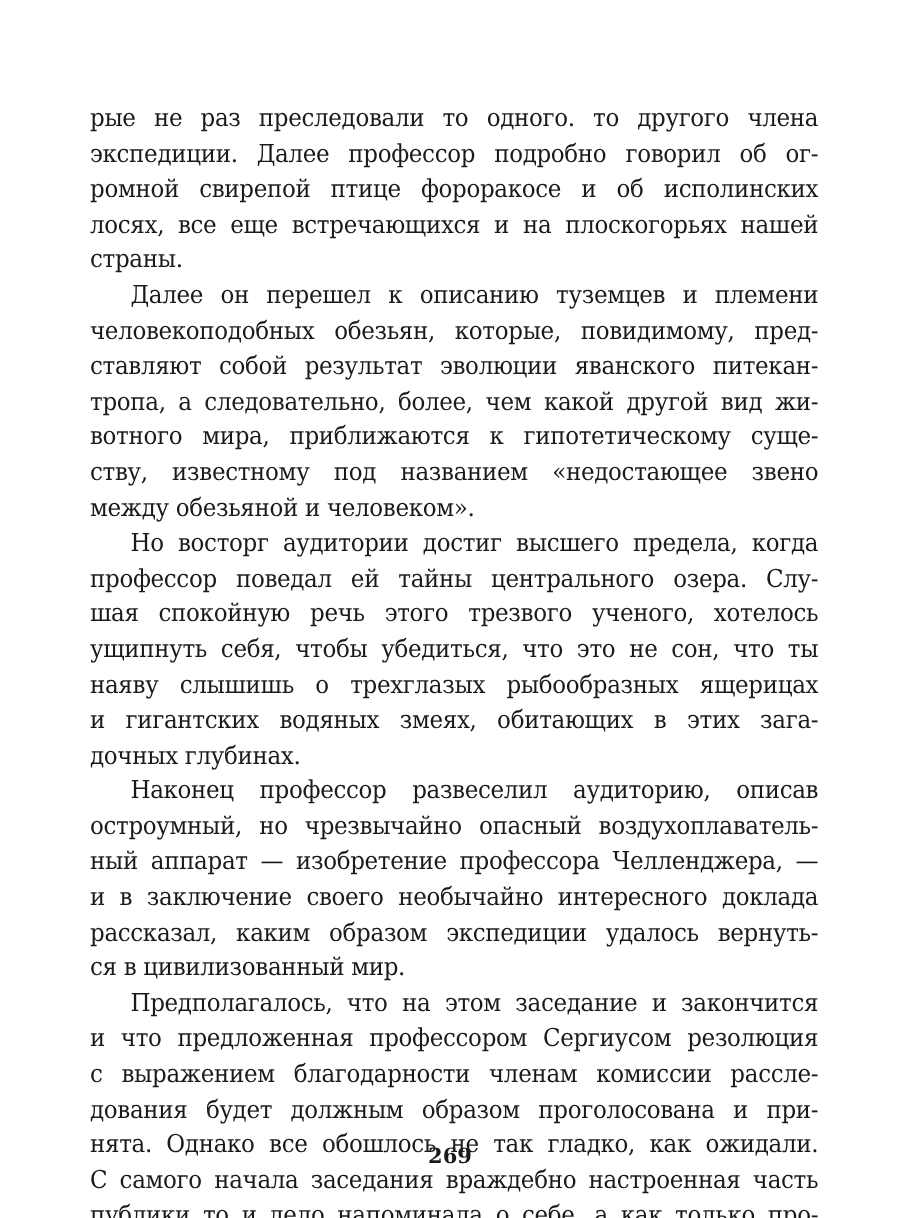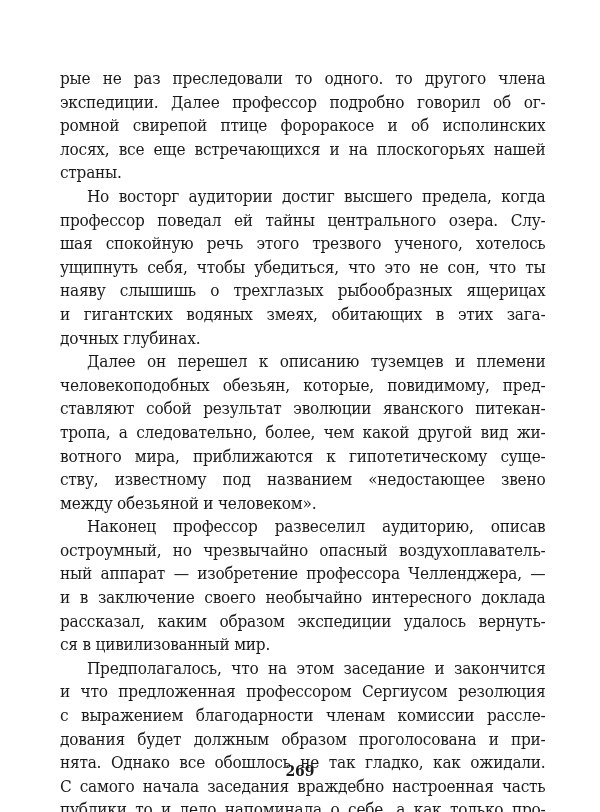--- a/index.html
+++ b/index.html
@@ -60,37 +60,37 @@
 
   <div>
     <div class="line">рые не раз преследовали то одного. то другого члена</div>
     <div class="line">экспедиции. Далее профессор подробно говорил об ог-</div>
     <div class="line">ромной свирепой птице фороракосе и об исполинских</div>
     <div class="line">лосях, все еще встречающихся и на плоскогорьях нашей</div>
     <div class="line last">страны.</div>
   </div>
 
   <div>
+    <div class="line indent">Далее он перешел к описанию туземцев и племени</div>
+    <div class="line">человекоподобных обезьян, которые, повидимому, пред-</div>
+    <div class="line">ставляют собой результат эволюции яванского питекан-</div>
+    <div class="line">тропа, а следовательно, более, чем какой другой вид жи-</div>
+    <div class="line">вотного мира, приближаются к гипотетическому суще-</div>
+    <div class="line">ству, известному под названием «недостающее звено</div>
+    <div class="line last">между обезьяной и человеком».</div>
+  </div>
+
+  <div>
     <div class="line indent">Но восторг аудитории достиг высшего предела, когда</div>
     <div class="line">профессор поведал ей тайны центрального озера. Слу-</div>
     <div class="line">шая спокойную речь этого трезвого ученого, хотелось</div>
     <div class="line">ущипнуть себя, чтобы убедиться, что это не сон, что ты</div>
     <div class="line">наяву слышишь о трехглазых рыбообразных ящерицах</div>
     <div class="line">и гигантских водяных змеях, обитающих в этих зага-</div>
     <div class="line last">дочных глубинах.</div>
-  </div>
-
-  <div>
-    <div class="line indent">Далее он перешел к описанию туземцев и племени</div>
-    <div class="line">человекоподобных обезьян, которые, повидимому, пред-</div>
-    <div class="line">ставляют собой результат эволюции яванского питекан-</div>
-    <div class="line">тропа, а следовательно, более, чем какой другой вид жи-</div>
-    <div class="line">вотного мира, приближаются к гипотетическому суще-</div>
-    <div class="line">ству, известному под названием «недостающее звено</div>
-    <div class="line last">между обезьяной и человеком».</div>
   </div>
 
   <div>
     <div class="line indent">Наконец профессор развеселил аудиторию, описав</div>
     <div class="line">остроумный, но чрезвычайно опасный воздухоплаватель-</div>
     <div class="line">ный аппарат — изобретение профессора Челленджера, —</div>
     <div class="line">и в заключение своего необычайно интересного доклада</div>
     <div class="line">рассказал, каким образом экспедиции удалось вернуть-</div>
     <div class="line last">ся в цивилизованный мир.</div>
   </div>

